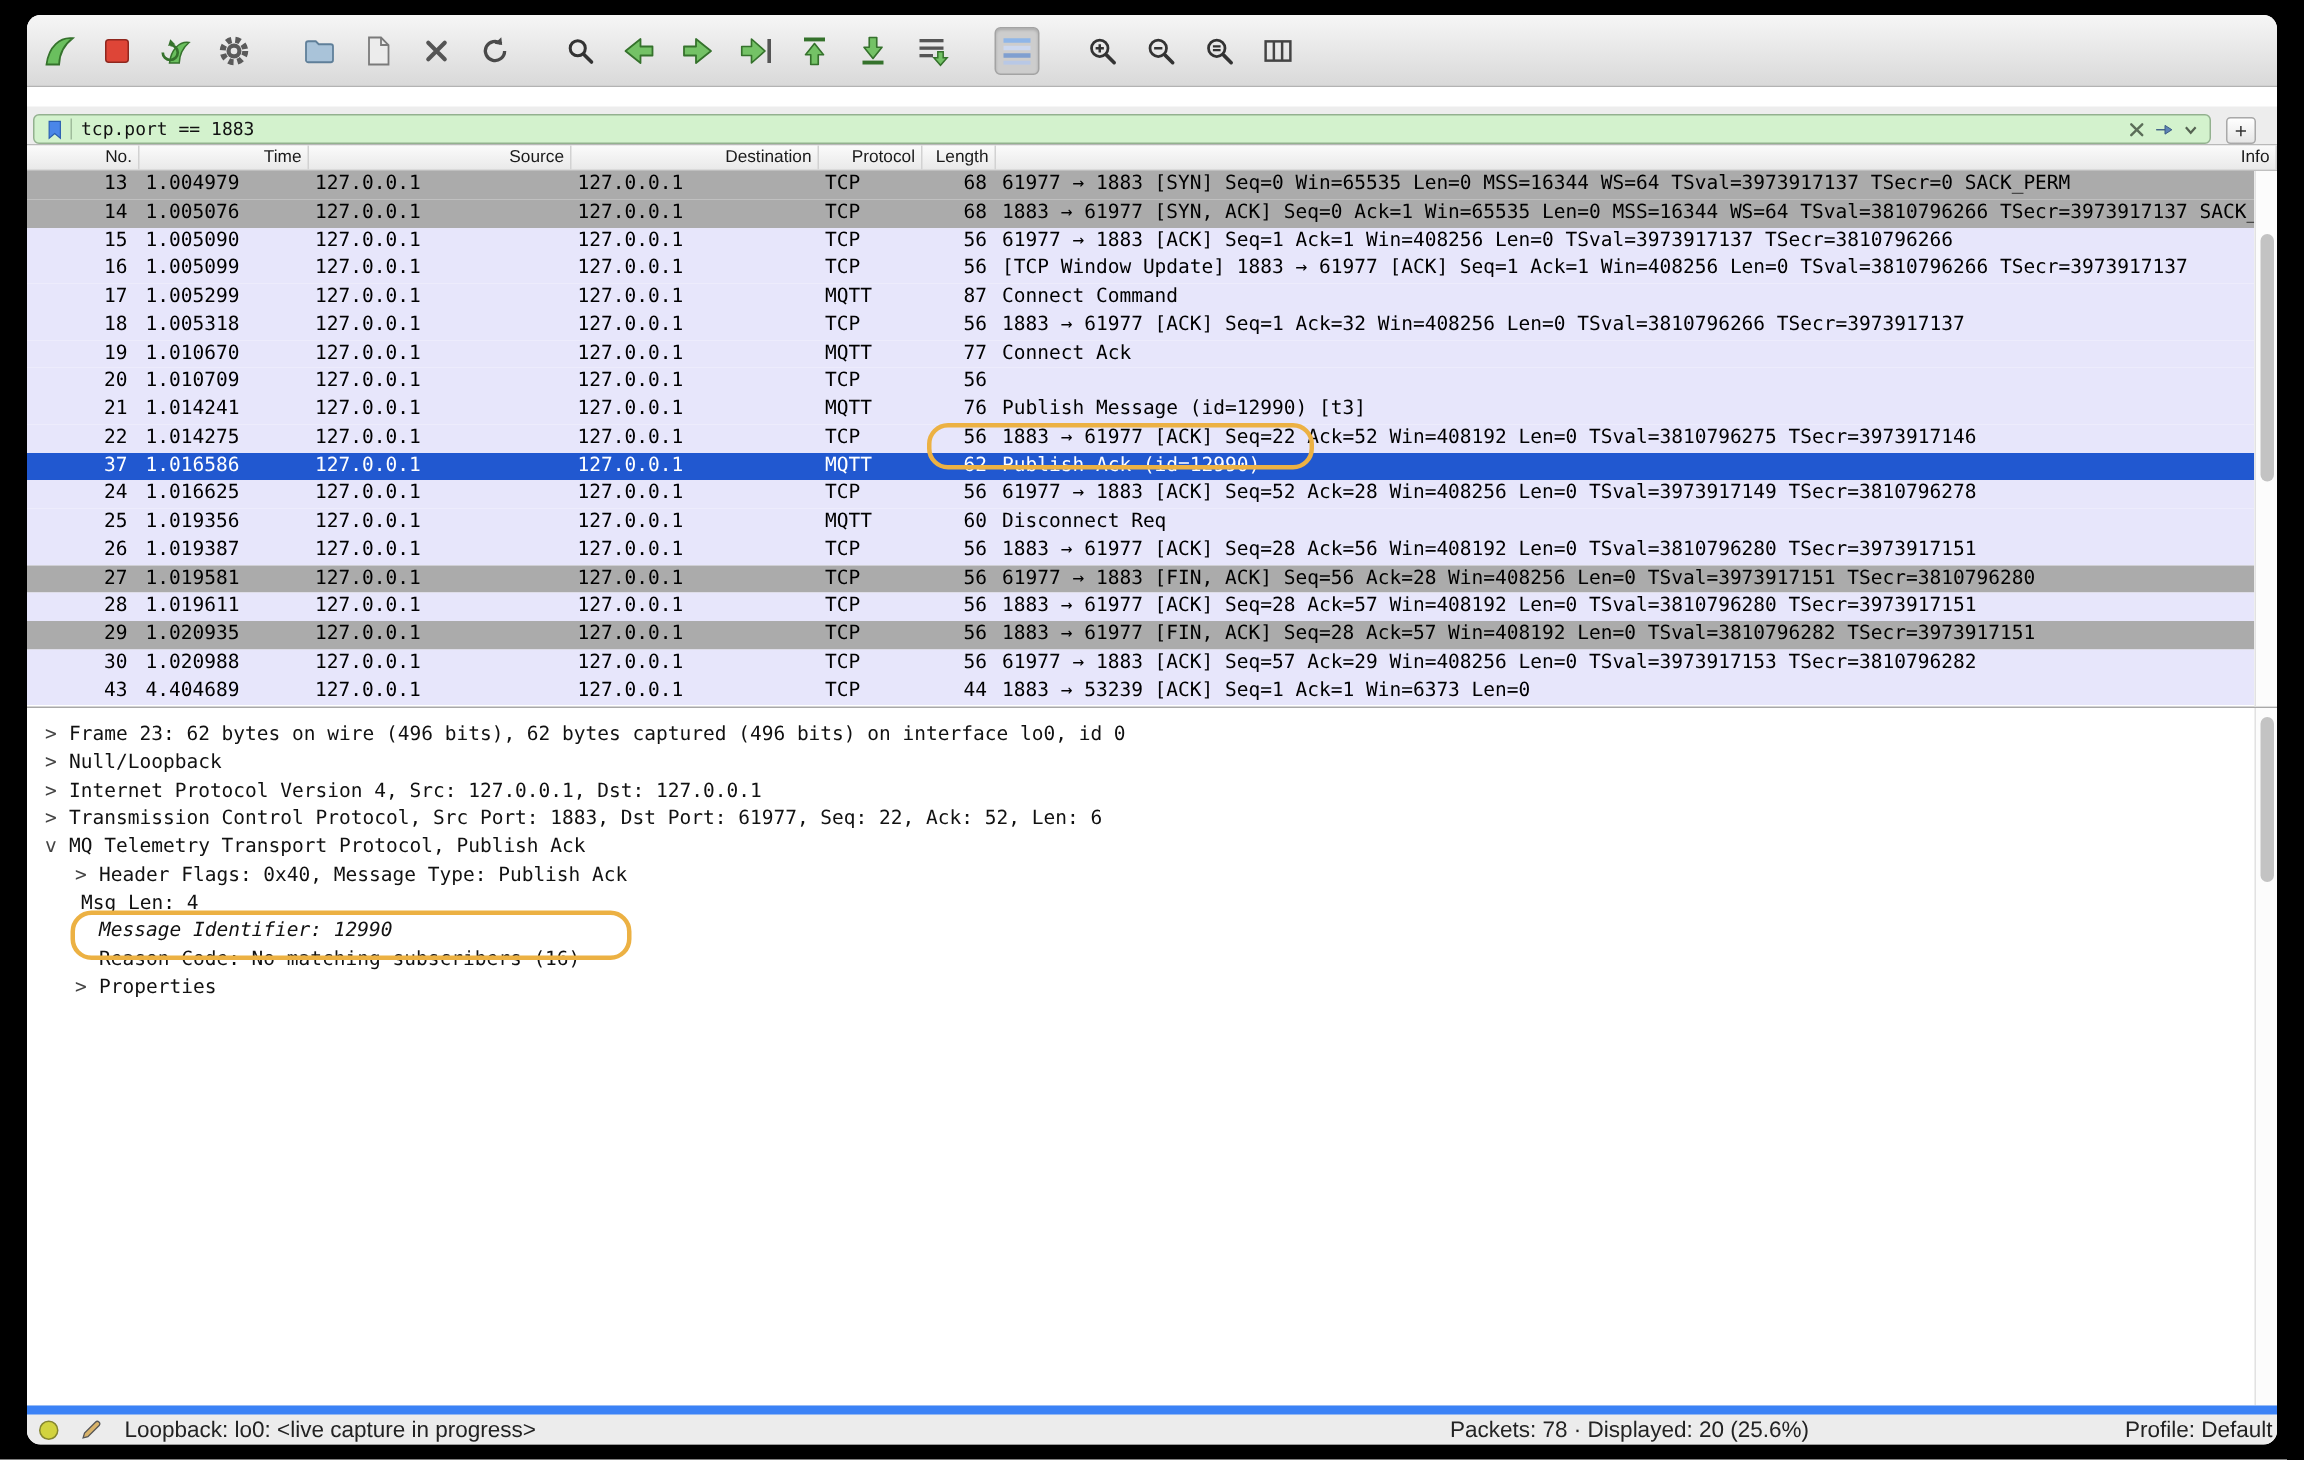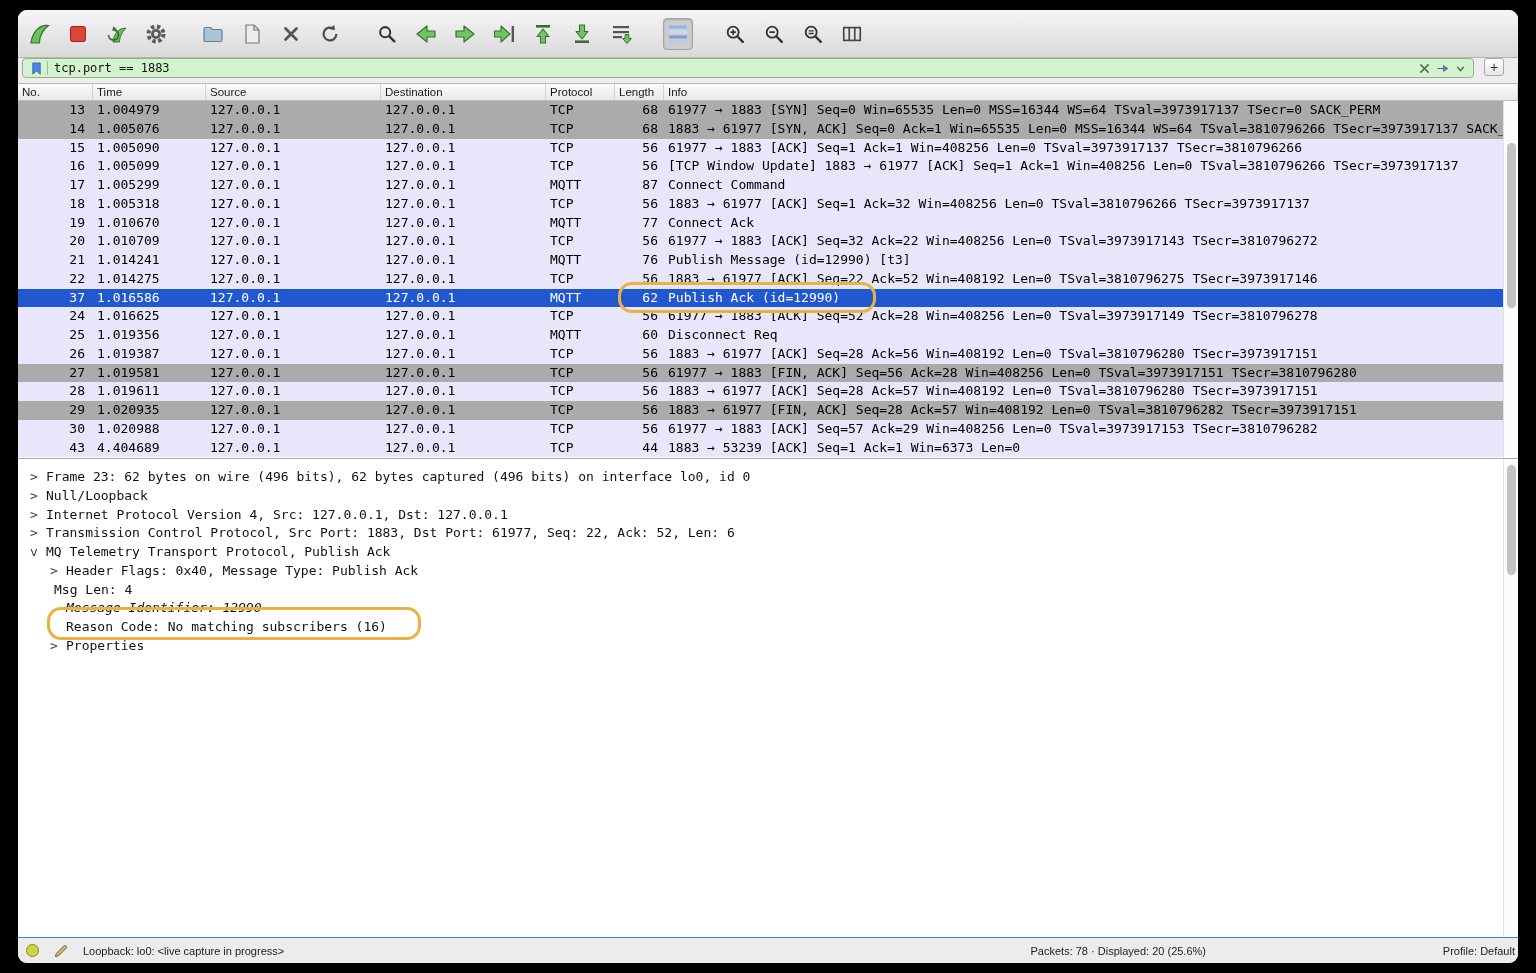--- a/index.html
+++ b/index.html
@@ -25,21 +25,21 @@
   .tbtn {
     width:30px; height:32px; display:flex; align-items:center; justify-content:center;
     margin-right:9px; border-radius:4px; flex:0 0 auto;
   }
   .tbtn.pressed { background:#cdcdcd; border:1px solid #a3a3a3; box-shadow:inset 0 1px 2px rgba(0,0,0,.18); }
   .tgap { width:18px; flex:0 0 18px; }
 
   
   .filterbar {
     height:26px; flex:0 0 26px; background:#ededed; border-bottom:1px solid #b9b9b9;
-    display:flex; align-items:flex-start; padding:0 14px 0 4px;
+    display:flex; align-items:flex-end; padding:0 14px 0 4px;margin-top:13px;
   }
   .filter-field {
     flex:1; height:20px; background:#d3f2cd; border:1px solid #93b18f; border-radius:4px;
     display:flex; align-items:center; padding:0 4px; overflow:hidden;
   }
   .filter-input {
     flex:1; border:none; outline:none; background:transparent;
     font-family:"DejaVu Sans Mono", monospace; font-size:12px; color:#111; padding:0 2px;
   }
   .ffbtn { width:18px; height:18px; display:flex; align-items:center; justify-content:center; flex:0 0 auto; }
@@ -49,21 +49,21 @@
     background:linear-gradient(#ffffff,#e6e6e6); color:#333;
     font-size:14px; line-height:16px; text-align:center; flex:0 0 auto;
   }
 
   
   .list-header {
     height:17px; flex:0 0 17px; display:flex;
     background:linear-gradient(#fbfbfb,#e9e9e9); border-bottom:1px solid #bfbfbf;
     font-size:11.5px; color:#1a1a1a; line-height:16px; white-space:nowrap;
   }
-  .hcell { border-right:1px solid #d2d2d2; padding:0 4px; overflow:hidden; }
+  .hcell { border-right:1px solid #d2d2d2; padding:0 4px; overflow:hidden;text-align:right; }
   .c-no    { width:75px;  flex:0 0 75px; }
   .c-time  { width:113px; flex:0 0 113px; }
   .c-src   { width:175px; flex:0 0 175px; }
   .c-dst   { width:165px; flex:0 0 165px; }
   .c-proto { width:69px;  flex:0 0 69px; }
   .c-len   { width:49px;  flex:0 0 49px; }
   .c-info  { flex:1 1 auto; }
 
   .list-body { flex:0 0 357px; height:357px; display:flex; background:#fff; overflow:hidden; }
   .rows { flex:1 1 auto; overflow:hidden; }
@@ -85,22 +85,22 @@
   .detail-pane { flex:1 1 auto; border-top:1px solid #a8a8a8; display:flex; background:#fff; overflow:hidden; }
   .detail-tree { flex:1 1 auto; padding-top:9px; overflow:hidden; }
   .dline {
     display:flex; height:18.75px; line-height:18.75px;
     font-family:"DejaVu Sans Mono", monospace; font-size:13px; color:#111; white-space:nowrap;
   }
   .dexp { width:16px; flex:0 0 16px; color:#444; text-align:left; }
 
   
   .statusbar {
-    height:26px; flex:0 0 26px; background:#ececec; border-top:1px solid #3b82f6;
-    display:flex; align-items:center; font-size:11px; color:#333;
+    height:26px; flex:0 0 26px; background:#ececec; border-top:6px solid #3b82f6;
+    display:flex; align-items:center; font-size:15px; color:#333;
     position:relative; padding-left:8px; overflow:hidden;
   }
   .expert-dot { width:13px; height:13px; border-radius:50%; background:#d2d33f; border:1px solid #85862f; margin-right:14px; }
   .sb-left-text { margin-left:14px; color:#222; }
   .sb-packets { position:absolute; right:312px; color:#222; }
   .sb-profile { position:absolute; right:3px; color:#222; }
 
   
   .annot {
     position:absolute; border:3px solid #ecb143; border-radius:14px;
@@ -349,21 +349,20 @@
     <div class="cell c-len">77</div>
     <div class="cell c-info">Connect Ack</div>
   </div>
         <div class="prow row-tcp">
     <div class="cell c-no">20</div>
     <div class="cell c-time">1.010709</div>
     <div class="cell c-src">127.0.0.1</div>
     <div class="cell c-dst">127.0.0.1</div>
     <div class="cell c-proto">TCP</div>
     <div class="cell c-len">56</div>
-    <div class="cell c-info">61977 → 1883 [ACK] Seq=32 Ack=22 Win=408256 Len=0 TSval=3973917143 TSecr=3810796272</div>
   </div>
         <div class="prow row-tcp">
     <div class="cell c-no">21</div>
     <div class="cell c-time">1.014241</div>
     <div class="cell c-src">127.0.0.1</div>
     <div class="cell c-dst">127.0.0.1</div>
     <div class="cell c-proto">MQTT</div>
     <div class="cell c-len">76</div>
     <div class="cell c-info">Publish Message (id=12990) [t3]</div>
   </div>

